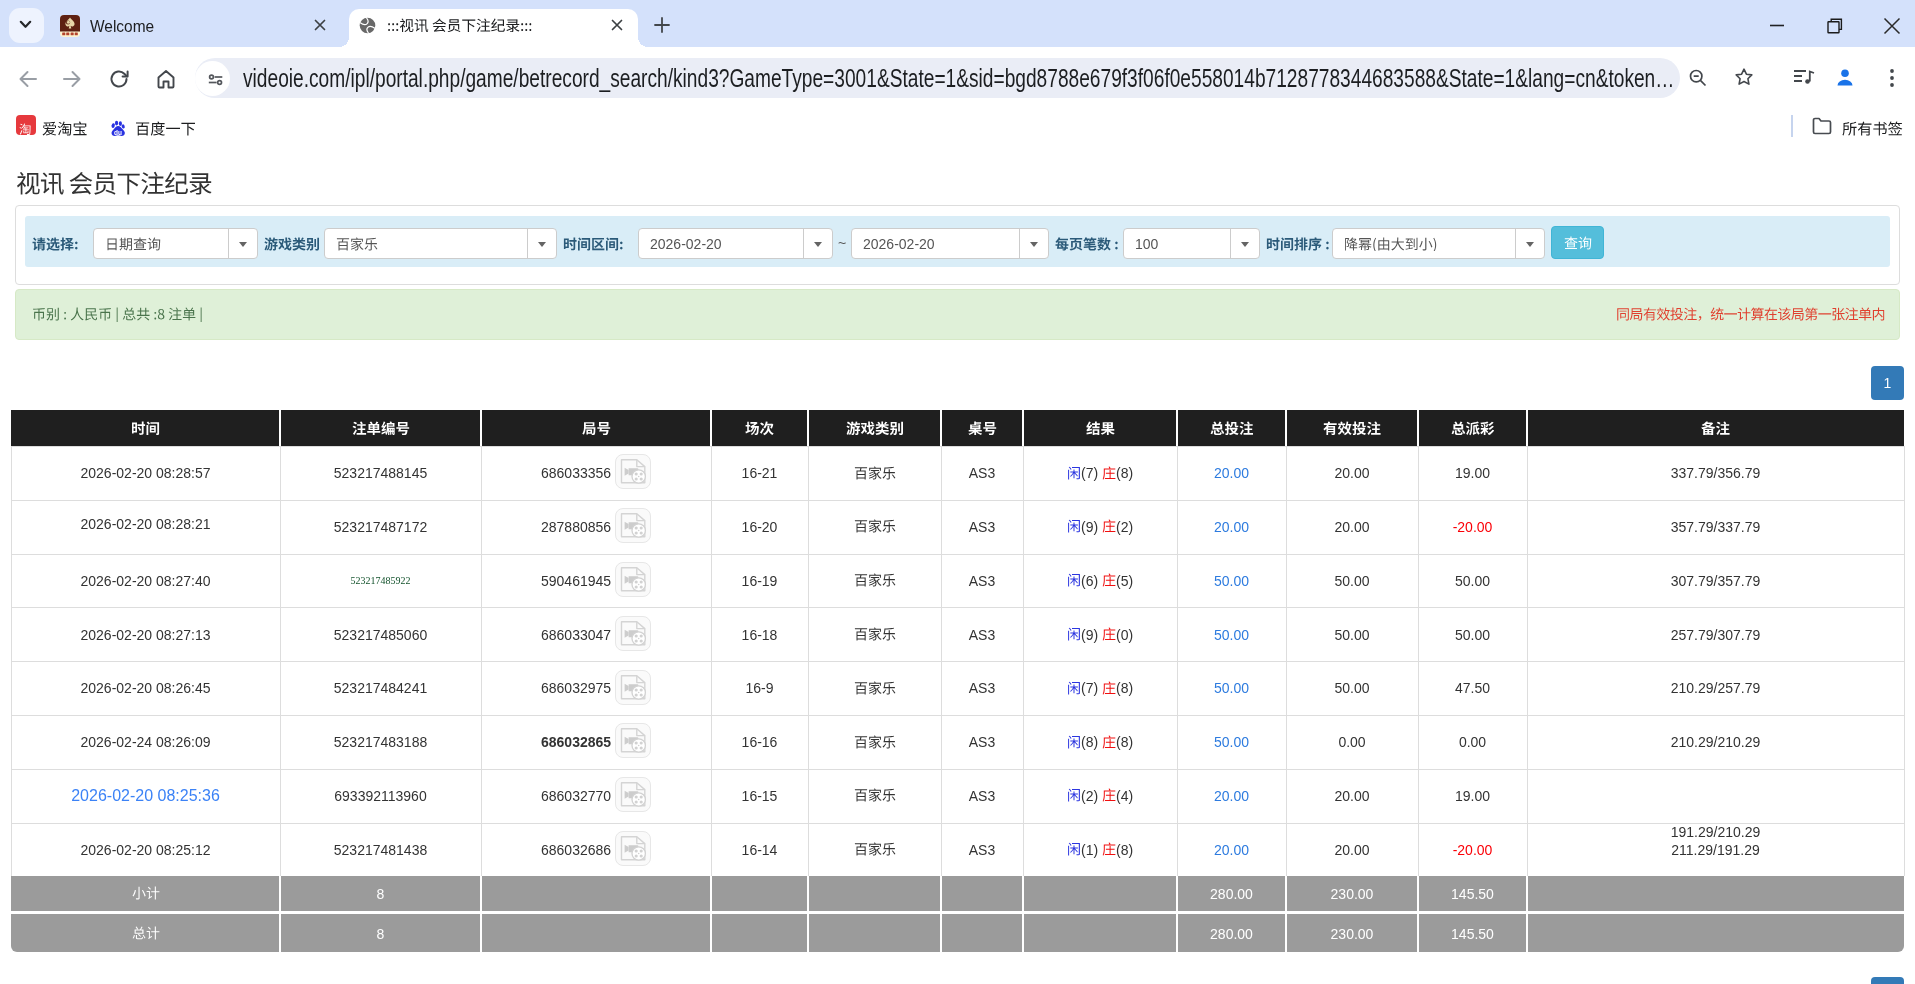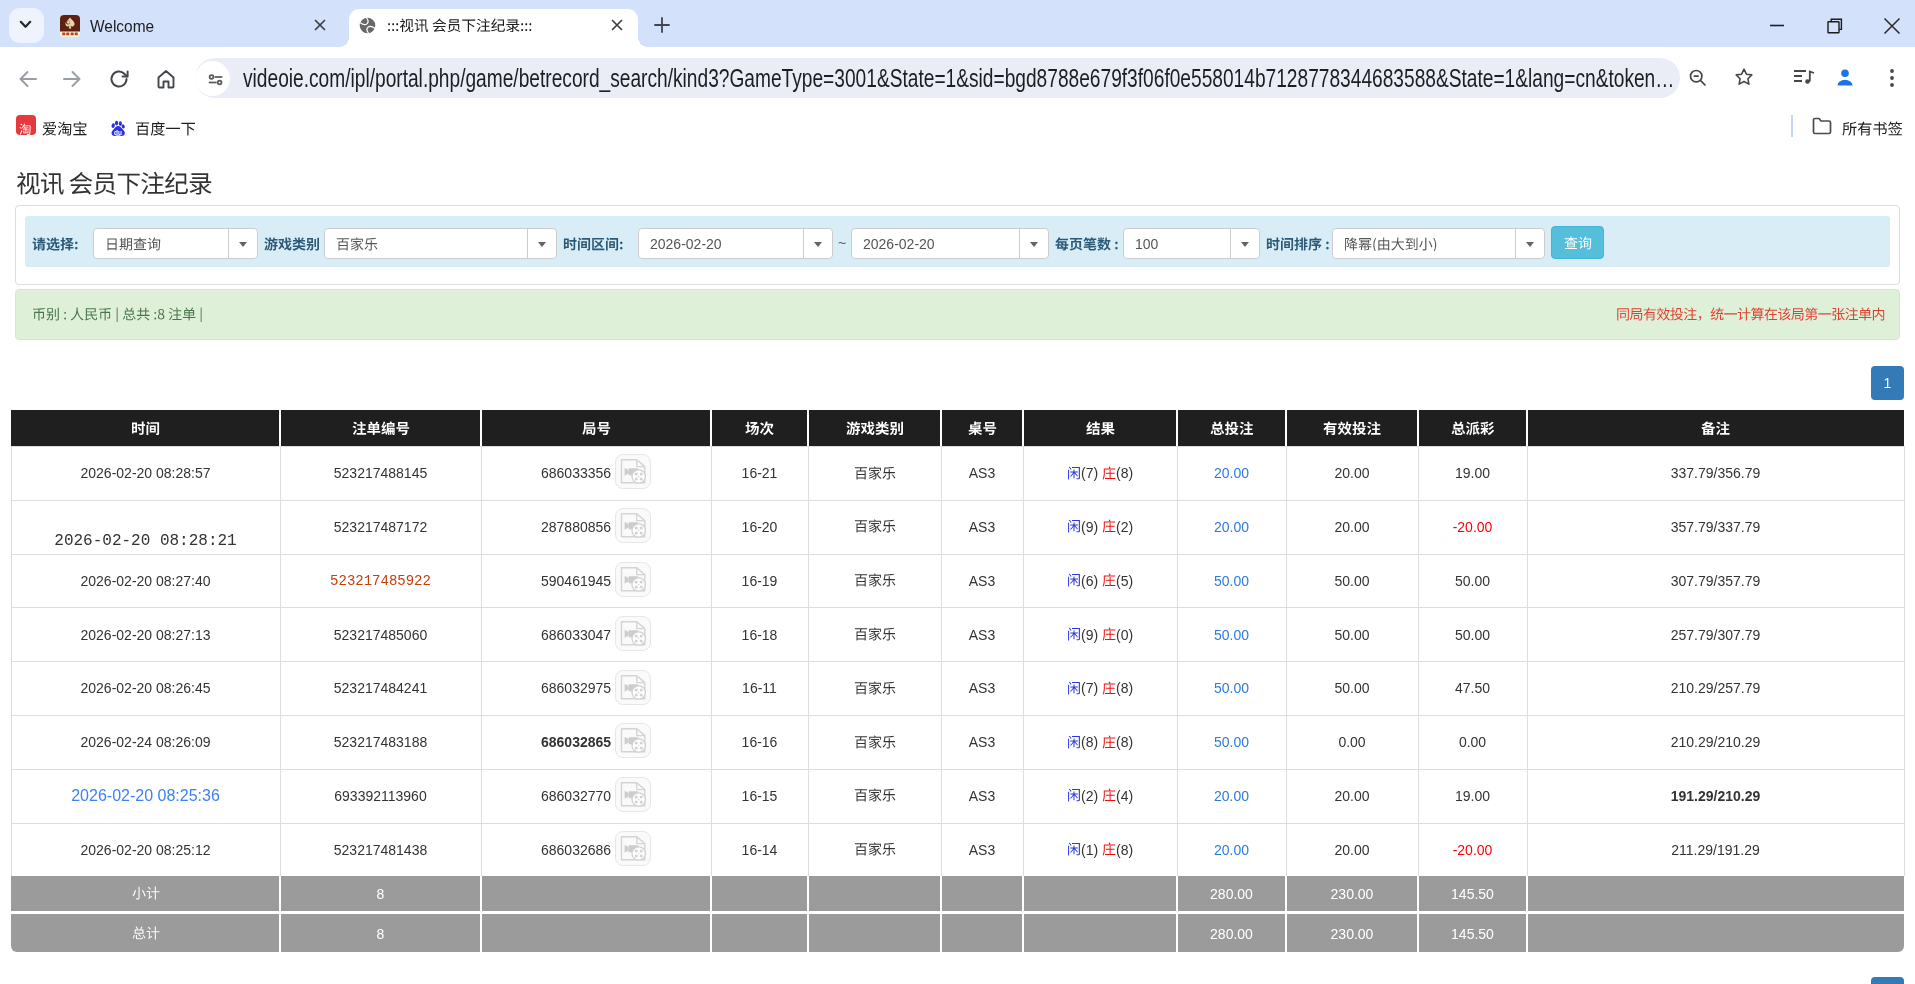--- a/index.html
+++ b/index.html
@@ -355,21 +355,21 @@
 <div class="a" style="left:1102.0px;top:465.6px;"><svg width="14.0" height="14.8" viewBox="0 0 14.0 14.8" style="display:inline-block;vertical-align:baseline">
       <g transform="translate(0,12.3)">
         <path d="M3.9 -5.5H12.6V-4.5H3.9ZM2.9 -0.3H13.4V0.7H2.9ZM7.6 -8.4H8.6V0.3H7.6ZM2.3 -9.9H13.3V-8.9H2.3ZM1.8 -9.9H2.8V-6.2Q2.8 -5.4 2.8 -4.4Q2.7 -3.5 2.6 -2.5Q2.5 -1.5 2.2 -0.5Q1.9 0.4 1.5 1.2Q1.4 1.2 1.2 1.1Q1.0 1.0 0.9 0.9Q0.7 0.8 0.6 0.8Q1.0 -0.0 1.2 -0.9Q1.5 -1.8 1.6 -2.7Q1.7 -3.7 1.8 -4.6Q1.8 -5.4 1.8 -6.2ZM6.6 -11.6 7.6 -11.9Q7.8 -11.4 8.1 -11.0Q8.4 -10.5 8.5 -10.1L7.4 -9.8Q7.3 -10.1 7.1 -10.6Q6.8 -11.2 6.6 -11.6Z" fill="#f00f0f"></path>
       </g>
     </svg></div>
 <div class="a" style="left:1116.0px;top:465.3px;font-family:'Liberation Sans',sans-serif;font-size:14px;font-weight:400;color:#333;white-space:nowrap;line-height:16px">(8)</div>
 <div class="a" style="left:1231.5px;transform:translateX(-50%);top:465.3px;font-family:'Liberation Sans',sans-serif;font-size:14px;font-weight:400;color:#2d7bdf;white-space:nowrap;line-height:16px">20.00</div>
 <div class="a" style="left:1352.0px;transform:translateX(-50%);top:465.3px;font-family:'Liberation Sans',sans-serif;font-size:14px;font-weight:400;color:#333;white-space:nowrap;line-height:16px">20.00</div>
 <div class="a" style="left:1472.5px;transform:translateX(-50%);top:465.3px;font-family:'Liberation Sans',sans-serif;font-size:14px;font-weight:400;color:#333;white-space:nowrap;line-height:16px">19.00</div>
 <div class="a" style="left:1715.5px;transform:translateX(-50%);top:465.3px;font-family:'Liberation Sans',sans-serif;font-size:14px;font-weight:400;color:#333;white-space:nowrap;line-height:16px">337.79/356.79</div>
-<div class="a" style="left:145.5px;transform:translateX(-50%);top:533px;font-family:Liberation Mono, monospace;font-size:16px;font-weight:400;color:#333;white-space:nowrap;line-height:16px">2026-02-20 08:28:21</div>
+<div class="a" style="left:145.5px;transform:translateX(-50%);top:516px;font-family:Liberation Sans, sans-serif;font-size:14px;font-weight:400;color:#333;white-space:nowrap;line-height:16px">2026-02-20 08:28:21</div>
 <div class="a" style="left:380.5px;transform:translateX(-50%);top:519.1px;font-family:'Liberation Sans',sans-serif;font-size:14px;font-weight:400;color:#333;white-space:nowrap;line-height:16px">523217487172</div>
 <div class="a" style="left:541.0px;top:519.1px;font-family:'Liberation Sans',sans-serif;font-size:14px;font-weight:400;color:#333;white-space:nowrap;line-height:16px">287880856</div>
 <div class="a" style="left:615.0px;top:508.2px;width:36px;height:35px;background:#fafafa;border:1px solid #e7e7e7;border-radius:8px"></div>
 <svg class="a" style="left:615.0px;top:508.2px" width="36" height="35" viewBox="0 0 36 35" fill="none">
 <path d="M6.5 5.8 H21.8 L29.8 12.6 V28.8 H6.5 Z" stroke="#d4d4d4" stroke-width="1.4" stroke-linejoin="round"></path>
 <path d="M21.8 5.8 V12.6 H29.8" stroke="#d4d4d4" stroke-width="1.4" stroke-linejoin="round"></path>
 <path d="M13.6 14.2 H22.4 a1 1 0 0 1 1 1 V20.2 a1 1 0 0 1 -1 1 H13.6 Z" fill="#cdcdcd"></path>
 <path d="M13.6 15.9 L9.6 13.7 V21.7 L13.6 19.5 Z" fill="#cdcdcd"></path>
 <circle cx="23.7" cy="22.5" r="6.7" fill="#fff" stroke="#d2d2d2" stroke-width="1.3"></circle>
 <g fill="#d2d2d2">
@@ -397,21 +397,21 @@
       <g transform="translate(0,12.3)">
         <path d="M3.9 -5.5H12.6V-4.5H3.9ZM2.9 -0.3H13.4V0.7H2.9ZM7.6 -8.4H8.6V0.3H7.6ZM2.3 -9.9H13.3V-8.9H2.3ZM1.8 -9.9H2.8V-6.2Q2.8 -5.4 2.8 -4.4Q2.7 -3.5 2.6 -2.5Q2.5 -1.5 2.2 -0.5Q1.9 0.4 1.5 1.2Q1.4 1.2 1.2 1.1Q1.0 1.0 0.9 0.9Q0.7 0.8 0.6 0.8Q1.0 -0.0 1.2 -0.9Q1.5 -1.8 1.6 -2.7Q1.7 -3.7 1.8 -4.6Q1.8 -5.4 1.8 -6.2ZM6.6 -11.6 7.6 -11.9Q7.8 -11.4 8.1 -11.0Q8.4 -10.5 8.5 -10.1L7.4 -9.8Q7.3 -10.1 7.1 -10.6Q6.8 -11.2 6.6 -11.6Z" fill="#f00f0f"></path>
       </g>
     </svg></div>
 <div class="a" style="left:1116.0px;top:519.1px;font-family:'Liberation Sans',sans-serif;font-size:14px;font-weight:400;color:#333;white-space:nowrap;line-height:16px">(2)</div>
 <div class="a" style="left:1231.5px;transform:translateX(-50%);top:519.1px;font-family:'Liberation Sans',sans-serif;font-size:14px;font-weight:400;color:#2d7bdf;white-space:nowrap;line-height:16px">20.00</div>
 <div class="a" style="left:1352.0px;transform:translateX(-50%);top:519.1px;font-family:'Liberation Sans',sans-serif;font-size:14px;font-weight:400;color:#333;white-space:nowrap;line-height:16px">20.00</div>
 <div class="a" style="left:1472.5px;transform:translateX(-50%);top:519.1px;font-family:'Liberation Sans',sans-serif;font-size:14px;font-weight:400;color:#fb0007;white-space:nowrap;line-height:16px">-20.00</div>
 <div class="a" style="left:1715.5px;transform:translateX(-50%);top:519.1px;font-family:'Liberation Sans',sans-serif;font-size:14px;font-weight:400;color:#333;white-space:nowrap;line-height:16px">357.79/337.79</div>
 <div class="a" style="left:145.5px;transform:translateX(-50%);top:572.8px;font-family:'Liberation Sans',sans-serif;font-size:14px;font-weight:400;color:#333;white-space:nowrap;line-height:16px">2026-02-20 08:27:40</div>
-<div class="a" style="left:380.5px;transform:translateX(-50%);top:572.8px;font-family:Liberation Mono, monospace;font-size:14px;font-weight:400;color:#c2410c;white-space:nowrap;line-height:16px">523217485922</div>
+<div class="a" style="left:380.5px;transform:translateX(-50%);top:572.8px;font-family:Liberation Serif, serif;font-size:10px;font-weight:400;color:#14532d;white-space:nowrap;line-height:16px">523217485922</div>
 <div class="a" style="left:541.0px;top:572.8px;font-family:'Liberation Sans',sans-serif;font-size:14px;font-weight:400;color:#333;white-space:nowrap;line-height:16px">590461945</div>
 <div class="a" style="left:615.0px;top:561.9px;width:36px;height:35px;background:#fafafa;border:1px solid #e7e7e7;border-radius:8px"></div>
 <svg class="a" style="left:615.0px;top:561.9px" width="36" height="35" viewBox="0 0 36 35" fill="none">
 <path d="M6.5 5.8 H21.8 L29.8 12.6 V28.8 H6.5 Z" stroke="#d4d4d4" stroke-width="1.4" stroke-linejoin="round"></path>
 <path d="M21.8 5.8 V12.6 H29.8" stroke="#d4d4d4" stroke-width="1.4" stroke-linejoin="round"></path>
 <path d="M13.6 14.2 H22.4 a1 1 0 0 1 1 1 V20.2 a1 1 0 0 1 -1 1 H13.6 Z" fill="#cdcdcd"></path>
 <path d="M13.6 15.9 L9.6 13.7 V21.7 L13.6 19.5 Z" fill="#cdcdcd"></path>
 <circle cx="23.7" cy="22.5" r="6.7" fill="#fff" stroke="#d2d2d2" stroke-width="1.3"></circle>
 <g fill="#d2d2d2">
 <circle cx="21.2" cy="20" r="1.55"></circle>
@@ -496,21 +496,21 @@
 <path d="M13.6 15.9 L9.6 13.7 V21.7 L13.6 19.5 Z" fill="#cdcdcd"></path>
 <circle cx="23.7" cy="22.5" r="6.7" fill="#fff" stroke="#d2d2d2" stroke-width="1.3"></circle>
 <g fill="#d2d2d2">
 <circle cx="21.2" cy="20" r="1.55"></circle>
       <circle cx="26.2" cy="20" r="1.55"></circle>
 <circle cx="21.2" cy="25" r="1.55"></circle>
       <circle cx="26.2" cy="25" r="1.55"></circle>
 <circle cx="23.7" cy="22.5" r="0.8"></circle>
     </g>
 </svg>
-<div class="a" style="left:759.5px;transform:translateX(-50%);top:680.4px;font-family:'Liberation Sans',sans-serif;font-size:14px;font-weight:400;color:#333;white-space:nowrap;line-height:16px">16-11</div>
+<div class="a" style="left:759.5px;transform:translateX(-50%);top:680.4px;font-family:'Liberation Sans',sans-serif;font-size:14px;font-weight:400;color:#333;white-space:nowrap;line-height:16px">16-9</div>
 <div class="a" style="left:853.5px;top:680.7px;"><svg width="42.0" height="14.8" viewBox="0 0 42.0 14.8" style="display:inline-block;vertical-align:baseline">
       <g transform="translate(0,12.3)">
         <path d="M0.9 -11.0H13.1V-10.0H0.9ZM3.2 -4.3H11.0V-3.4H3.2ZM3.3 -0.8H10.9V0.2H3.3ZM6.4 -10.6 7.6 -10.4Q7.5 -9.8 7.3 -9.3Q7.2 -8.7 7.0 -8.2Q6.9 -7.7 6.8 -7.2L5.8 -7.5Q5.9 -7.9 6.0 -8.5Q6.1 -9.0 6.2 -9.6Q6.3 -10.2 6.4 -10.6ZM2.5 -7.9H11.7V1.1H10.6V-6.9H3.5V1.1H2.5Z M15.2 -10.5H26.9V-7.6H25.9V-9.5H16.2V-7.6H15.2ZM16.9 -8.2H25.0V-7.3H16.9ZM19.5 -6.3 20.3 -6.8Q21.1 -6.1 21.6 -5.2Q22.1 -4.3 22.3 -3.4Q22.5 -2.5 22.5 -1.7Q22.5 -0.9 22.2 -0.3Q22.0 0.3 21.6 0.6Q21.3 0.9 21.0 1.0Q20.7 1.1 20.2 1.1Q19.9 1.1 19.6 1.1Q19.3 1.1 19.0 1.1Q19.0 0.9 18.9 0.6Q18.8 0.3 18.7 0.1Q19.1 0.1 19.4 0.1Q19.8 0.1 20.0 0.1Q20.3 0.1 20.5 0.1Q20.7 0.0 20.9 -0.1Q21.1 -0.3 21.3 -0.8Q21.4 -1.3 21.5 -2.0Q21.5 -2.7 21.3 -3.4Q21.1 -4.2 20.7 -4.9Q20.2 -5.7 19.5 -6.3ZM20.9 -7.9 21.8 -7.6Q21.1 -6.8 20.1 -6.3Q19.1 -5.7 17.9 -5.2Q16.8 -4.7 15.7 -4.4Q15.6 -4.5 15.5 -4.7Q15.4 -4.8 15.3 -5.0Q15.2 -5.1 15.1 -5.2Q16.2 -5.5 17.3 -5.9Q18.4 -6.3 19.4 -6.8Q20.3 -7.3 20.9 -7.9ZM20.5 -5.3 21.2 -4.8Q20.7 -4.4 20.1 -4.0Q19.4 -3.6 18.6 -3.3Q17.8 -2.9 17.1 -2.6Q16.3 -2.3 15.6 -2.1Q15.5 -2.3 15.4 -2.5Q15.2 -2.7 15.1 -2.9Q15.8 -3.1 16.5 -3.3Q17.3 -3.6 18.0 -3.9Q18.8 -4.3 19.4 -4.6Q20.1 -5.0 20.5 -5.3ZM21.3 -3.6 22.1 -3.1Q21.5 -2.6 20.7 -2.0Q19.9 -1.5 19.0 -1.1Q18.1 -0.6 17.2 -0.2Q16.3 0.2 15.4 0.4Q15.3 0.2 15.2 -0.0Q15.0 -0.3 14.9 -0.4Q15.7 -0.6 16.6 -1.0Q17.5 -1.3 18.4 -1.8Q19.3 -2.2 20.1 -2.7Q20.8 -3.1 21.3 -3.6ZM23.7 -4.5Q24.1 -3.6 24.6 -2.8Q25.1 -1.9 25.9 -1.3Q26.6 -0.7 27.5 -0.3Q27.4 -0.2 27.3 -0.1Q27.1 0.1 27.0 0.2Q26.9 0.4 26.8 0.5Q25.9 0.1 25.1 -0.6Q24.3 -1.3 23.7 -2.3Q23.2 -3.2 22.8 -4.3ZM25.1 -6.7 25.9 -6.1Q25.3 -5.6 24.6 -5.1Q23.9 -4.6 23.2 -4.1Q22.5 -3.7 21.9 -3.3L21.3 -3.9Q21.9 -4.3 22.6 -4.8Q23.3 -5.3 23.9 -5.8Q24.6 -6.3 25.1 -6.7ZM19.9 -11.5 21.0 -11.9Q21.2 -11.5 21.5 -11.0Q21.7 -10.6 21.8 -10.2L20.7 -9.9Q20.6 -10.2 20.4 -10.7Q20.2 -11.2 19.9 -11.5Z M34.7 -9.0H35.8V-0.2Q35.8 0.2 35.7 0.5Q35.5 0.8 35.2 0.9Q34.9 1.0 34.3 1.1Q33.7 1.1 32.8 1.1Q32.8 0.9 32.7 0.6Q32.6 0.3 32.4 0.0Q32.9 0.1 33.3 0.1Q33.7 0.1 34.0 0.1Q34.3 0.1 34.4 0.1Q34.6 0.0 34.7 -0.0Q34.7 -0.1 34.7 -0.3ZM39.6 -11.6 40.2 -10.7Q39.3 -10.5 38.2 -10.3Q37.0 -10.1 35.7 -10.0Q34.4 -9.9 33.1 -9.8Q31.8 -9.8 30.6 -9.8Q30.6 -10.0 30.6 -10.2Q30.5 -10.5 30.4 -10.7Q31.6 -10.7 32.9 -10.8Q34.2 -10.9 35.4 -11.0Q36.7 -11.1 37.7 -11.2Q38.8 -11.4 39.6 -11.6ZM31.3 -3.9 32.3 -3.6Q31.9 -2.9 31.4 -2.2Q30.9 -1.5 30.4 -0.9Q29.9 -0.2 29.4 0.2Q29.3 0.1 29.2 0.0Q29.0 -0.1 28.8 -0.2Q28.7 -0.4 28.5 -0.4Q29.0 -0.9 29.5 -1.5Q30.1 -2.0 30.5 -2.6Q31.0 -3.3 31.3 -3.9ZM37.7 -3.5 38.6 -3.9Q39.1 -3.3 39.7 -2.7Q40.2 -2.0 40.7 -1.4Q41.2 -0.8 41.4 -0.3L40.5 0.2Q40.2 -0.3 39.7 -0.9Q39.3 -1.6 38.7 -2.2Q38.2 -2.9 37.7 -3.5ZM29.8 -4.9Q29.8 -5.0 29.7 -5.2Q29.6 -5.4 29.6 -5.6Q29.5 -5.8 29.5 -5.9Q29.6 -6.0 29.7 -6.2Q29.8 -6.4 29.9 -6.8Q30.0 -7.0 30.1 -7.7Q30.2 -8.3 30.3 -9.1Q30.4 -9.9 30.4 -10.7L31.5 -10.5Q31.4 -9.6 31.3 -8.7Q31.2 -7.9 31.0 -7.0Q30.8 -6.2 30.7 -5.6V-5.6Q30.7 -5.6 30.5 -5.5Q30.4 -5.4 30.2 -5.3Q30.1 -5.2 29.9 -5.1Q29.8 -5.0 29.8 -4.9ZM29.8 -4.9V-5.8L30.5 -6.2H40.9L40.9 -5.1H31.5Q31.0 -5.1 30.6 -5.1Q30.3 -5.1 30.1 -5.0Q29.9 -5.0 29.8 -4.9Z" fill="#333"></path>
       </g>
     </svg></div>
 <div class="a" style="left:982.0px;transform:translateX(-50%);top:680.4px;font-family:'Liberation Sans',sans-serif;font-size:14px;font-weight:400;color:#333;white-space:nowrap;line-height:16px">AS3</div>
 <div class="a" style="left:1067.0px;top:680.7px;"><svg width="14.0" height="14.8" viewBox="0 0 14.0 14.8" style="display:inline-block;vertical-align:baseline">
       <g transform="translate(0,12.3)">
         <path d="M11.8 -11.2H12.9V-0.4Q12.9 0.1 12.7 0.4Q12.6 0.7 12.2 0.8Q11.9 0.9 11.3 0.9Q10.6 1.0 9.7 1.0Q9.7 0.8 9.6 0.6Q9.5 0.5 9.5 0.3Q9.4 0.1 9.3 -0.1Q9.8 -0.1 10.2 -0.1Q10.7 -0.1 11.0 -0.1Q11.4 -0.1 11.5 -0.1Q11.7 -0.1 11.8 -0.1Q11.8 -0.2 11.8 -0.4ZM1.1 -8.6H2.1V1.1H1.1ZM5.0 -11.2H12.5V-10.2H5.0ZM1.7 -11.1 2.5 -11.6Q2.9 -11.3 3.3 -10.8Q3.7 -10.4 4.0 -9.9Q4.4 -9.5 4.6 -9.1L3.7 -8.5Q3.5 -8.9 3.2 -9.4Q2.9 -9.8 2.5 -10.3Q2.1 -10.8 1.7 -11.1ZM3.3 -6.8H10.9V-5.9H3.3ZM6.5 -8.7H7.5V-0.1H6.5ZM6.4 -6.6 7.1 -6.3Q6.8 -5.4 6.2 -4.5Q5.7 -3.5 5.0 -2.8Q4.3 -2.1 3.6 -1.6Q3.5 -1.7 3.3 -2.0Q3.1 -2.2 3.0 -2.3Q3.7 -2.7 4.3 -3.4Q5.0 -4.1 5.5 -4.9Q6.0 -5.7 6.4 -6.6ZM6.6 -5.9 7.3 -6.4Q8.0 -5.8 8.6 -5.1Q9.3 -4.4 9.9 -3.8Q10.5 -3.1 10.8 -2.6L10.1 -1.9Q9.7 -2.5 9.1 -3.2Q8.6 -3.8 7.9 -4.6Q7.2 -5.3 6.6 -5.9Z" fill="#2b35e0"></path>
       </g>
@@ -600,21 +600,21 @@
 <div class="a" style="left:1081.0px;top:788.0px;font-family:'Liberation Sans',sans-serif;font-size:14px;font-weight:400;color:#333;white-space:nowrap;line-height:16px">(2)</div>
 <div class="a" style="left:1102.0px;top:788.2px;"><svg width="14.0" height="14.8" viewBox="0 0 14.0 14.8" style="display:inline-block;vertical-align:baseline">
       <g transform="translate(0,12.3)">
         <path d="M3.9 -5.5H12.6V-4.5H3.9ZM2.9 -0.3H13.4V0.7H2.9ZM7.6 -8.4H8.6V0.3H7.6ZM2.3 -9.9H13.3V-8.9H2.3ZM1.8 -9.9H2.8V-6.2Q2.8 -5.4 2.8 -4.4Q2.7 -3.5 2.6 -2.5Q2.5 -1.5 2.2 -0.5Q1.9 0.4 1.5 1.2Q1.4 1.2 1.2 1.1Q1.0 1.0 0.9 0.9Q0.7 0.8 0.6 0.8Q1.0 -0.0 1.2 -0.9Q1.5 -1.8 1.6 -2.7Q1.7 -3.7 1.8 -4.6Q1.8 -5.4 1.8 -6.2ZM6.6 -11.6 7.6 -11.9Q7.8 -11.4 8.1 -11.0Q8.4 -10.5 8.5 -10.1L7.4 -9.8Q7.3 -10.1 7.1 -10.6Q6.8 -11.2 6.6 -11.6Z" fill="#f00f0f"></path>
       </g>
     </svg></div>
 <div class="a" style="left:1116.0px;top:788.0px;font-family:'Liberation Sans',sans-serif;font-size:14px;font-weight:400;color:#333;white-space:nowrap;line-height:16px">(4)</div>
 <div class="a" style="left:1231.5px;transform:translateX(-50%);top:788.0px;font-family:'Liberation Sans',sans-serif;font-size:14px;font-weight:400;color:#2d7bdf;white-space:nowrap;line-height:16px">20.00</div>
 <div class="a" style="left:1352.0px;transform:translateX(-50%);top:788.0px;font-family:'Liberation Sans',sans-serif;font-size:14px;font-weight:400;color:#333;white-space:nowrap;line-height:16px">20.00</div>
 <div class="a" style="left:1472.5px;transform:translateX(-50%);top:788.0px;font-family:'Liberation Sans',sans-serif;font-size:14px;font-weight:400;color:#333;white-space:nowrap;line-height:16px">19.00</div>
-<div class="a" style="left:1715.5px;transform:translateX(-50%);top:788.0px;font-family:'Liberation Sans',sans-serif;font-size:14px;font-weight:700;color:#333;white-space:nowrap;line-height:16px">191.29/210.29</div>
+<div class="a" style="left:1715.5px;transform:translateX(-50%);top:824px;font-family:'Liberation Sans',sans-serif;font-size:14px;font-weight:400;color:#333;white-space:nowrap;line-height:16px">191.29/210.29</div>
 <div class="a" style="left:145.5px;transform:translateX(-50%);top:841.8px;font-family:'Liberation Sans',sans-serif;font-size:14px;font-weight:400;color:#333;white-space:nowrap;line-height:16px">2026-02-20 08:25:12</div>
 <div class="a" style="left:380.5px;transform:translateX(-50%);top:841.8px;font-family:'Liberation Sans',sans-serif;font-size:14px;font-weight:400;color:#333;white-space:nowrap;line-height:16px">523217481438</div>
 <div class="a" style="left:541.0px;top:841.8px;font-family:'Liberation Sans',sans-serif;font-size:14px;font-weight:400;color:#333;white-space:nowrap;line-height:16px">686032686</div>
 <div class="a" style="left:615.0px;top:830.9px;width:36px;height:35px;background:#fafafa;border:1px solid #e7e7e7;border-radius:8px"></div>
 <svg class="a" style="left:615.0px;top:830.9px" width="36" height="35" viewBox="0 0 36 35" fill="none">
 <path d="M6.5 5.8 H21.8 L29.8 12.6 V28.8 H6.5 Z" stroke="#d4d4d4" stroke-width="1.4" stroke-linejoin="round"></path>
 <path d="M21.8 5.8 V12.6 H29.8" stroke="#d4d4d4" stroke-width="1.4" stroke-linejoin="round"></path>
 <path d="M13.6 14.2 H22.4 a1 1 0 0 1 1 1 V20.2 a1 1 0 0 1 -1 1 H13.6 Z" fill="#cdcdcd"></path>
 <path d="M13.6 15.9 L9.6 13.7 V21.7 L13.6 19.5 Z" fill="#cdcdcd"></path>
 <circle cx="23.7" cy="22.5" r="6.7" fill="#fff" stroke="#d2d2d2" stroke-width="1.3"></circle>

